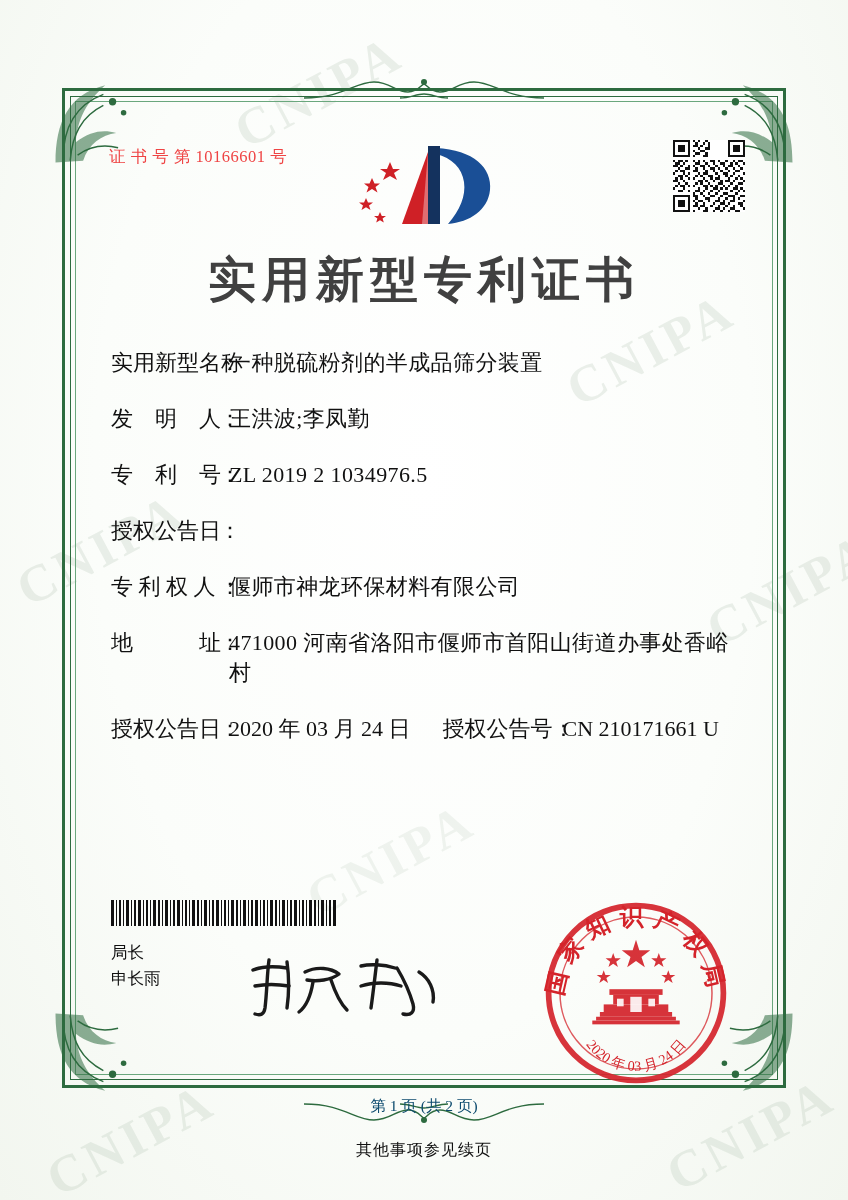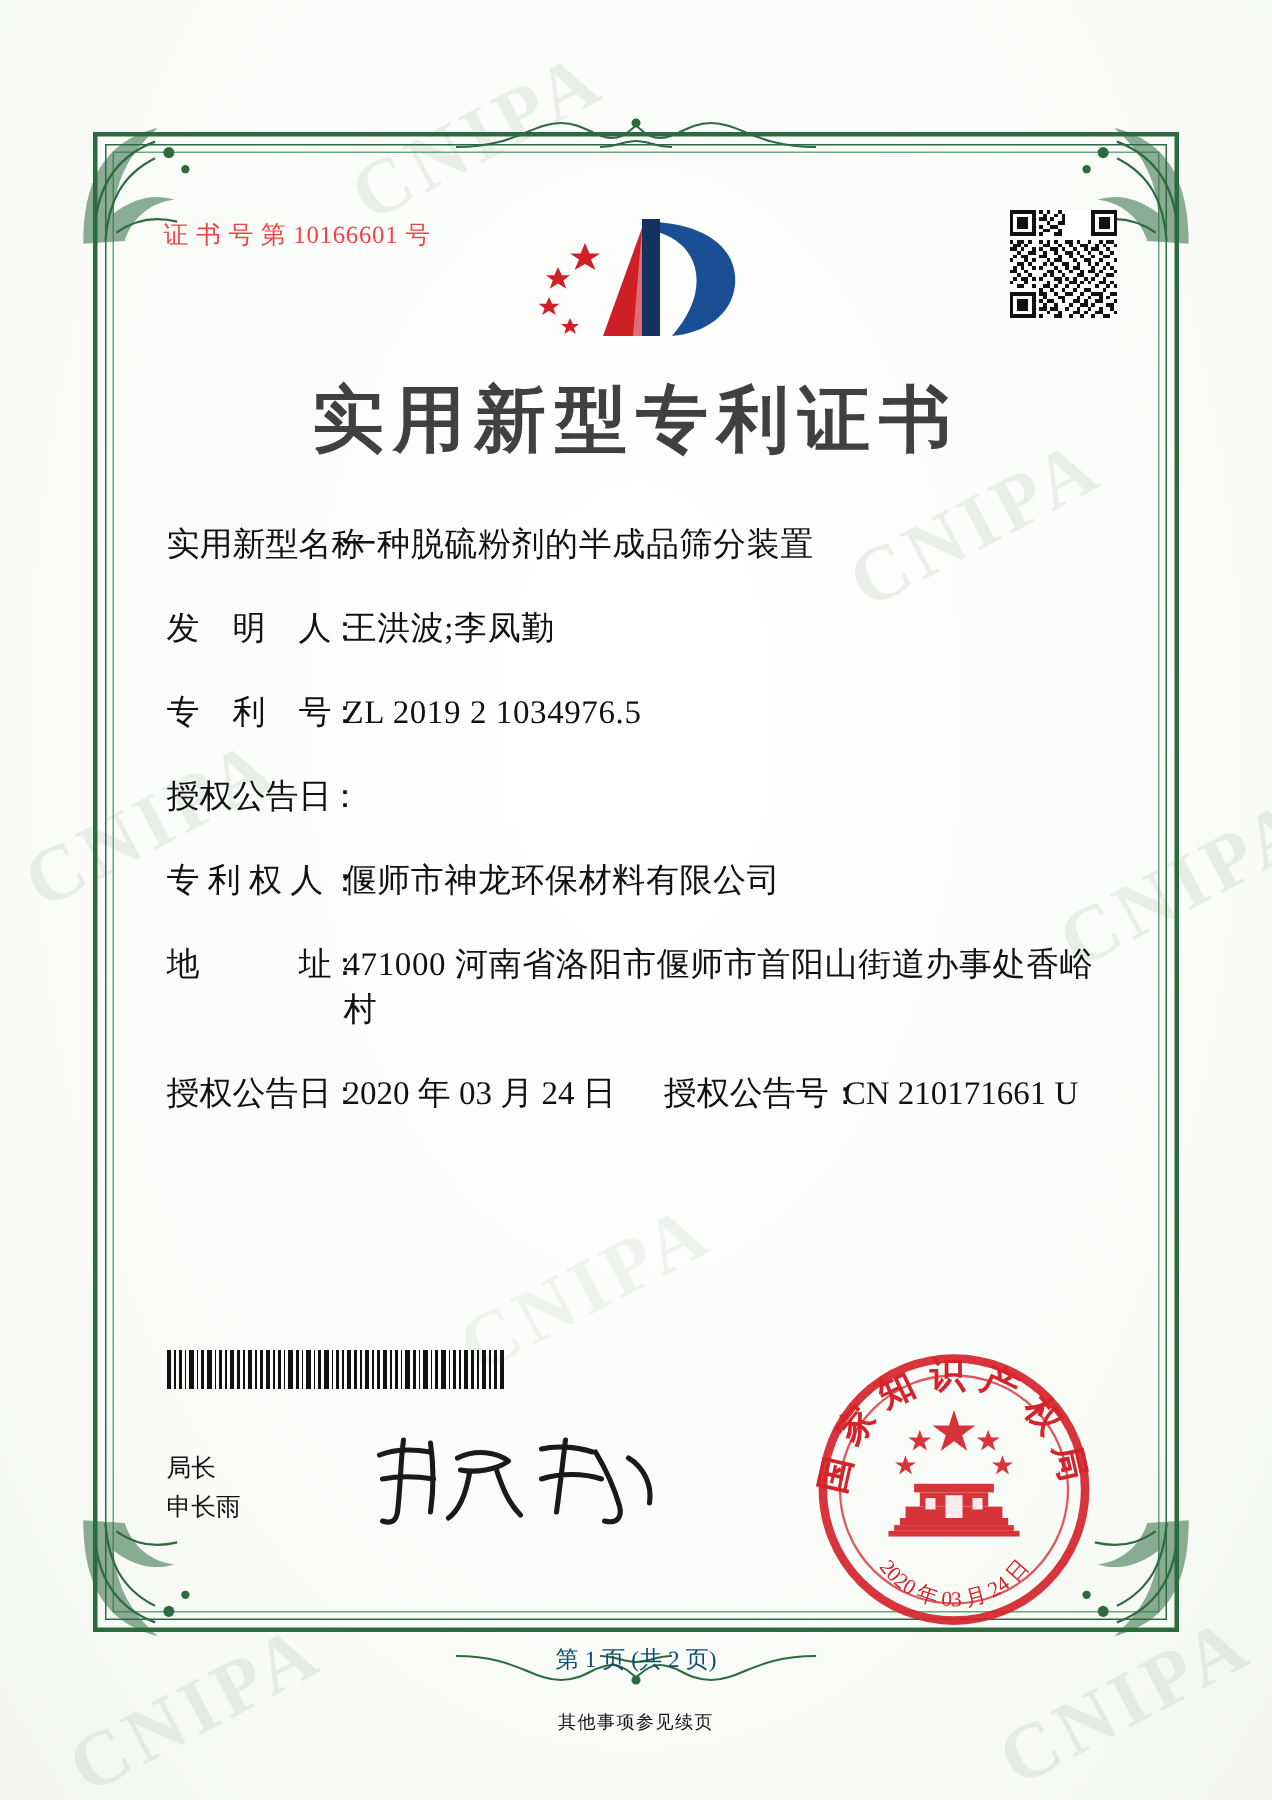--- a/index.html
+++ b/index.html
@@ -205,21 +205,21 @@
     left: 16px;
     top: 780px;
     width: 228px;
     height: 26px;
   }
   .barcode svg { width:100%; height:100%; display:block; }
 
   .signature-block {
     position: absolute;
     left: 16px;
-    top: 846px;
+    top: 820px;
     font-size: 16.5px;
     line-height: 26px;
     color: #111;
   }
   .handwriting {
     position: absolute;
     left: 148px;
     top: 832px;
     width: 200px;
     height: 72px;
@@ -244,21 +244,21 @@
     text-align: center;
     font-size: 15.5px;
     color: #0c4a6e;
   }
   .footer-note {
     position: absolute;
     left: 0;
     right: 0;
     top: 1140px;
     text-align: center;
-    font-size: 12px;
+    font-size: 16px;
     color: #111;
     letter-spacing: 1px;
   }
 </style>
 </head>
 <body>
 
 <div class="page">
   <div class="paper-tint"></div>
 

